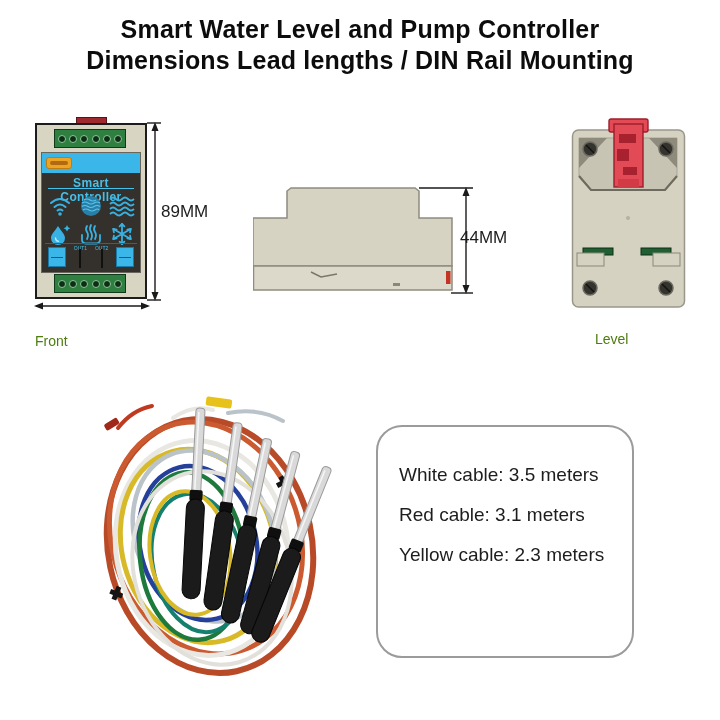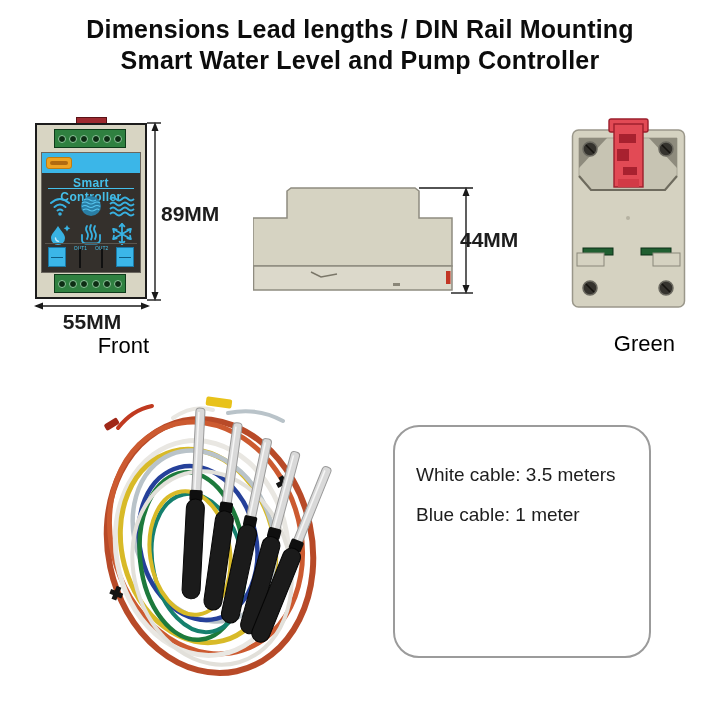--- a/index.html
+++ b/index.html
@@ -2,22 +2,22 @@
 <html><head>
 <meta charset="utf-8">
 <style>
   html,body{margin:0;padding:0;background:#fff;}
   #scene{position:relative;width:720px;height:720px;background:#ffffff;overflow:hidden;
          font-family:"Liberation Sans", sans-serif;color:#111;}
   
   .title{position:absolute;top:14px;left:0;width:720px;text-align:center;
          font-weight:bold;font-size:25px;line-height:31px;color:#0c0c0c;letter-spacing:.2px;}
   
-  .caption{position:absolute;font-size:22px;color:#000000;text-align:right;}
-  .dimlabel{position:absolute;font-size:21px;color:#1d1d1d;font-weight:bold;}
+  .caption{position:absolute;font-size:14px;color:#4d7c0f;text-align:left;}
+  .dimlabel{position:absolute;font-size:17px;color:#1d1d1d;}
   
   .front-tab{position:absolute;left:76px;top:117px;width:31px;height:8px;background:#9e2a30;border:1px solid #5a1216;box-sizing:border-box;}
   .front-device{position:absolute;left:35px;top:123px;width:112px;height:176px;background:#d8d5c3;
                 border:2px solid #1c1c1c;box-sizing:border-box;}
   .term{position:absolute;left:17px;width:72px;height:19px;background:#2f8040;border:1px solid #0e3a1a;
         box-sizing:border-box;display:flex;align-items:center;justify-content:space-evenly;}
   .term.top{top:4px;} .term.bottom{bottom:4px;}
   .screw{width:8px;height:8px;border-radius:50%;background:#0d2d14;border:1px solid #8cc79a;box-sizing:border-box;}
   .screen{position:absolute;left:4px;top:27px;width:100px;height:121px;background:#34302c;border:1px solid #6a665e;box-sizing:border-box;}
   .screen-strip{position:absolute;left:0;top:0;width:100%;height:20px;background:#3bb6e8;}
@@ -33,32 +33,32 @@
   .ctl-btn{width:18px;height:20px;background:#3bb6e8;border:1px solid #1a7aa8;box-sizing:border-box;position:relative;}
   .ctl-btn::after{content:"";position:absolute;left:2px;right:2px;top:9px;border-top:1px solid #0e5d84;}
   .led-group{text-align:center;line-height:1;}
   .led-label{font-size:5px;color:#45c0ea;display:block;}
   .led{width:11px;height:7px;background:#f4f3ec;border:1px solid #101010;margin:1px auto 0;box-sizing:border-box;}
   
   .dim-svg{position:absolute;}
   .dim-line{stroke:#1a1a1a;stroke-width:1.4;}
   .dim-arrow{fill:#1a1a1a;}
   
-  .cable-box{position:absolute;left:393px;top:425px;width:258px;height:233px;border:2px solid #9b9b9b;
+  .cable-box{position:absolute;left:376px;top:425px;width:258px;height:233px;border:2px solid #9b9b9b;
              border-radius:26px;box-sizing:border-box;background:#fff;padding:28px 0 0 21px;}
   .cable-line{font-size:19px;line-height:40px;color:#1d1d1d;white-space:nowrap;}
 </style>
 </head>
 <body>
 
 <div id="scene">
 
   <div class="title">
+    <div>Smart Water Level and Pump Controller</div>
     <div>Dimensions Lead lengths / DIN Rail Mounting</div>
-    <div>Smart Water Level and Pump Controller</div>
   </div>
 
   <div class="front-tab"></div>
 
   <div class="front-device">
     <div class="term top">
       <span class="screw"></span>
         <span class="screw"></span>
         <span class="screw"></span>
         <span class="screw"></span>
@@ -159,21 +159,20 @@
     <polygon class="dim-arrow" points="8,1 4.5,10 11.5,10"></polygon>
     <polygon class="dim-arrow" points="8,180 4.5,171 11.5,171"></polygon>
   </svg>
   <div class="dimlabel" style="left:161px;top:202px;">89MM</div>
 
   <svg class="dim-svg" style="left:33px;top:299px;" width="118" height="14">
     <line class="dim-line" x1="3" y1="7" x2="115" y2="7"></line>
     <polygon class="dim-arrow" points="1,7 10,3.5 10,10.5"></polygon>
     <polygon class="dim-arrow" points="117,7 108,3.5 108,10.5"></polygon>
   </svg>
-  <div class="dimlabel" style="left:35px;top:310px;width:114px;text-align:center;">55MM</div>
   <div class="caption" style="left:35px;top:333px;width:114px;">Front</div>
 
   <svg class="dim-svg" style="left:253px;top:187px;" width="200" height="106" viewBox="0 0 200 106">
     <polygon points="0,31 34,31 34,4 38,1 162,1 166,4 166,31 199,31 199,79 0,79" fill="#d6d3c2" stroke="#8f8c80" stroke-width="1.5"></polygon>
     <rect x="0.5" y="79" width="198.5" height="24" fill="#dcd9cb" stroke="#8f8c80" stroke-width="1.5"></rect>
     <path d="M58,85 l10,5 l16,-3" fill="none" stroke="#7a7668" stroke-width="1.5"></path>
     <rect x="140" y="96" width="7" height="3" fill="#8a8678"></rect>
     <rect x="193" y="84" width="4.5" height="13" fill="#c23524"></rect>
   </svg>
 
@@ -215,21 +214,21 @@
     <circle cx="57" cy="100" r="2" fill="#b5b2a1"></circle>
     <g>
       <rect x="38" y="1" width="39" height="13" rx="2" fill="#e24a55" stroke="#9c1f2c" stroke-width="1.4"></rect>
       <rect x="43" y="6" width="29" height="63" fill="#e24a55" stroke="#9c1f2c" stroke-width="1.4"></rect>
       <rect x="48" y="16" width="17" height="9" fill="#a8212f"></rect>
       <rect x="46" y="31" width="12" height="12" fill="#a8212f"></rect>
       <rect x="52" y="49" width="14" height="8" fill="#a8212f"></rect>
       <rect x="47" y="61" width="21" height="8" fill="#d23a46"></rect>
     </g>
   </svg>
-  <div class="caption" style="left:595px;top:331px;width:80px;">Green</div>
+  <div class="caption" style="left:595px;top:331px;width:80px;">Level</div>
 
   <svg class="dim-svg" style="left:78px;top:388px;" width="262" height="322" viewBox="0 0 262 322">
     <g fill="none" stroke-linecap="round">
       <ellipse cx="132" cy="158" rx="102" ry="128" stroke="#b84a28" stroke-width="6" transform="rotate(-12 132 158)"></ellipse>
       <ellipse cx="128" cy="150" rx="94" ry="118" stroke="#cc5a30" stroke-width="5" transform="rotate(-18 128 150)"></ellipse>
       <ellipse cx="124" cy="160" rx="86" ry="108" stroke="#e9e7e2" stroke-width="5" transform="rotate(-10 124 160)"></ellipse>
       <ellipse cx="120" cy="158" rx="76" ry="98" stroke="#d8ba28" stroke-width="5" transform="rotate(-15 120 158)"></ellipse>
       <ellipse cx="126" cy="148" rx="68" ry="88" stroke="#b9c3c9" stroke-width="4.5" transform="rotate(-22 126 148)"></ellipse>
       <ellipse cx="120" cy="155" rx="58" ry="78" stroke="#25409a" stroke-width="4.5" transform="rotate(-14 120 155)"></ellipse>
       <ellipse cx="114" cy="168" rx="52" ry="84" stroke="#1d7a3c" stroke-width="4.5" transform="rotate(-6 114 168)"></ellipse>
@@ -278,16 +277,17 @@
     <g transform="translate(218,158) rotate(22)">
       <rect x="-4.5" y="-85" width="9" height="85" rx="3.5" fill="#d9d9d9" stroke="#9a9a9a"></rect>
         <line x1="-1.5" y1="-81" x2="-1.5" y2="-6" stroke="#f5f5f5" stroke-width="1.6"></line>
       <rect x="-6.5" y="-6" width="13" height="11" rx="2" fill="#0f0f0f"></rect>
       <rect x="-9" y="3" width="18" height="100" rx="9" fill="#1b1b1b" stroke="#060606"></rect>
     </g>
   </svg>
 
   <div class="cable-box">
     <div class="cable-line">White cable: 3.5 meters</div>
-    <div class="cable-line">Blue cable: 1 meter</div>
+    <div class="cable-line">Red cable: 3.1 meters</div>
+    <div class="cable-line">Yellow cable: 2.3 meters</div>
   </div>
 
 </div>
 
 </body></html>

